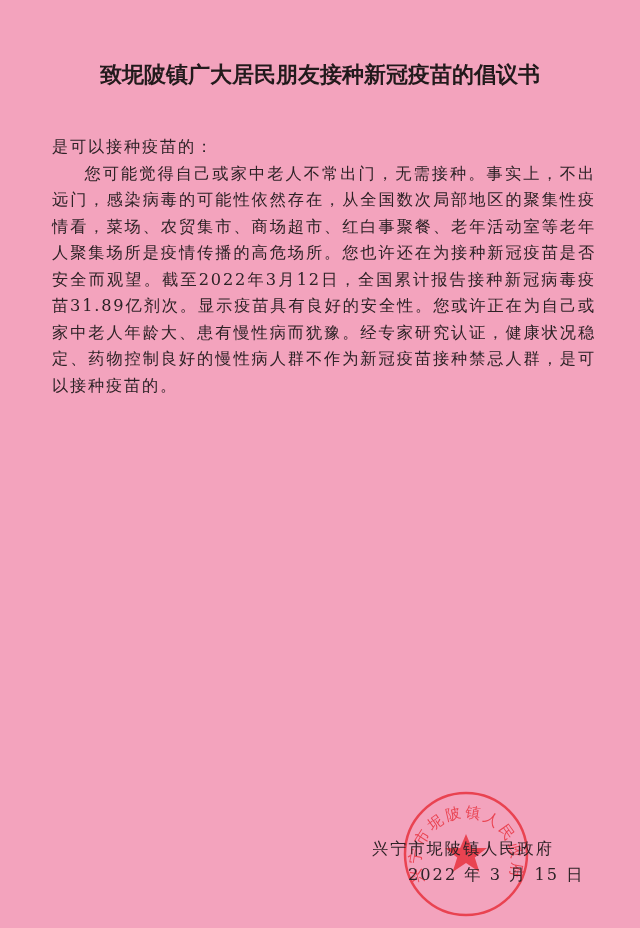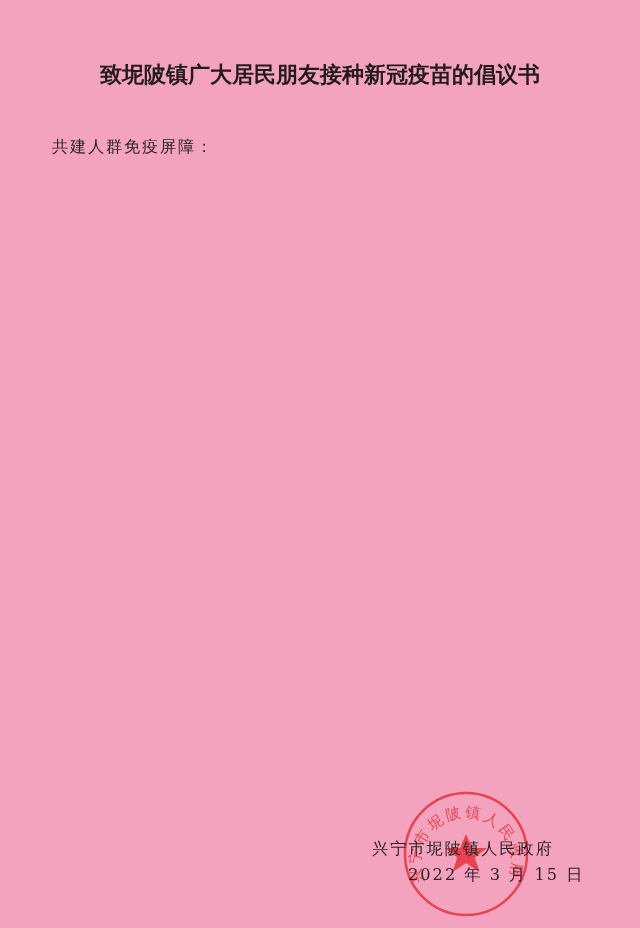--- a/index.html
+++ b/index.html
@@ -72,21 +72,22 @@
       z-index: 1;
       opacity: 0.85;
     }
   </style>
 </head>
 <body>
 
 <div class="title">致坭陂镇广大居民朋友接种新冠疫苗的倡议书</div>
 
 <div class="body-text">
-  <p class="salutation">共建人群免疫屏障：</p>
+  <p class="salutation">是可以接种疫苗的：</p>
+  <p>您可能觉得自己或家中老人不常出门，无需接种。事实上，不出远门，感染病毒的可能性依然存在，从全国数次局部地区的聚集性疫情看，菜场、农贸集市、商场超市、红白事聚餐、老年活动室等老年人聚集场所是疫情传播的高危场所。您也许还在为接种新冠疫苗是否安全而观望。截至2022年3月12日，全国累计报告接种新冠病毒疫苗31.89亿剂次。显示疫苗具有良好的安全性。您或许正在为自己或家中老人年龄大、患有慢性病而犹豫。经专家研究认证，健康状况稳定、药物控制良好的慢性病人群不作为新冠疫苗接种禁忌人群，是可以接种疫苗的。</p>
 </div>
 
 <div class="sig-org">兴宁市坭陂镇人民政府</div>
 <div class="sig-date">2022 年 3 月 15 日</div>
 
 <svg class="stamp" viewBox="0 0 128 128">
   <defs>
     <path id="seal-arc" d="M 22 92 A 46 46 0 1 1 106 92"></path>
   </defs>
   <circle cx="64" cy="64" r="61" fill="none" stroke="#e8333f" stroke-width="2.5"></circle>

